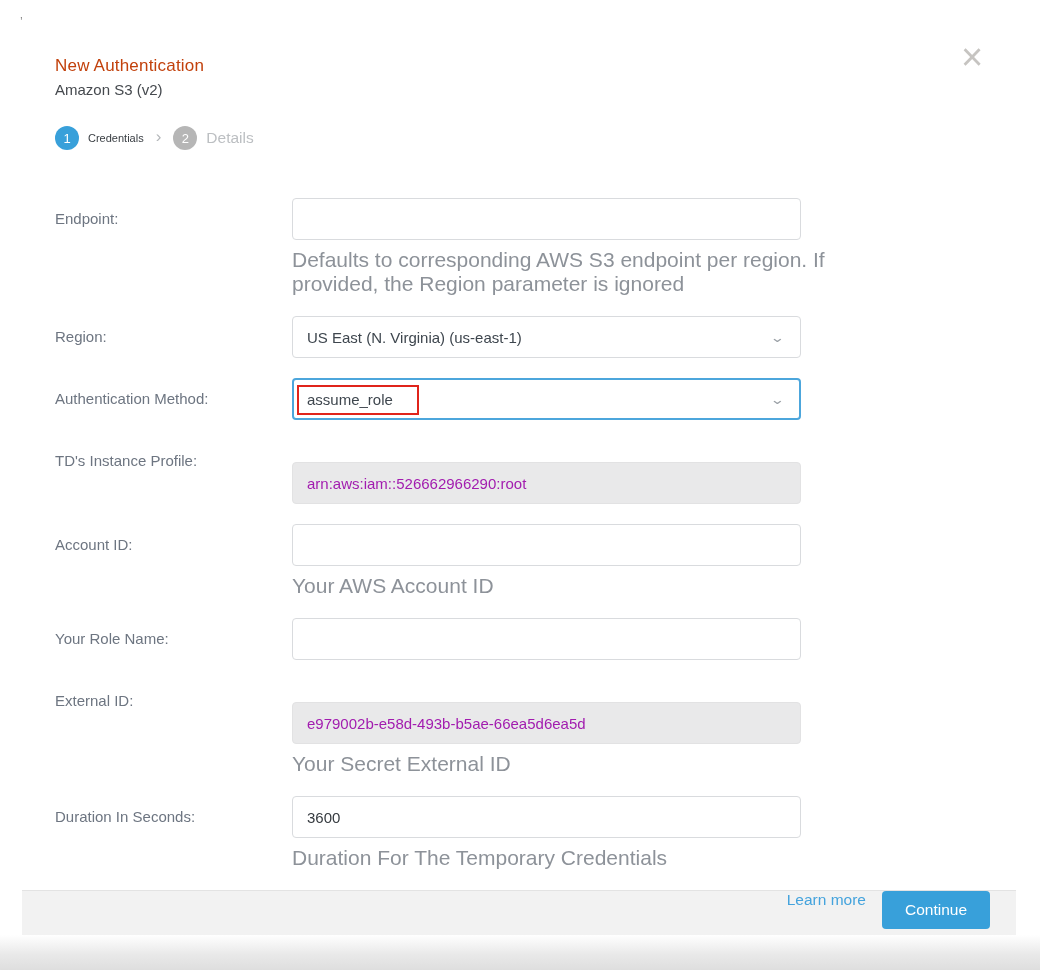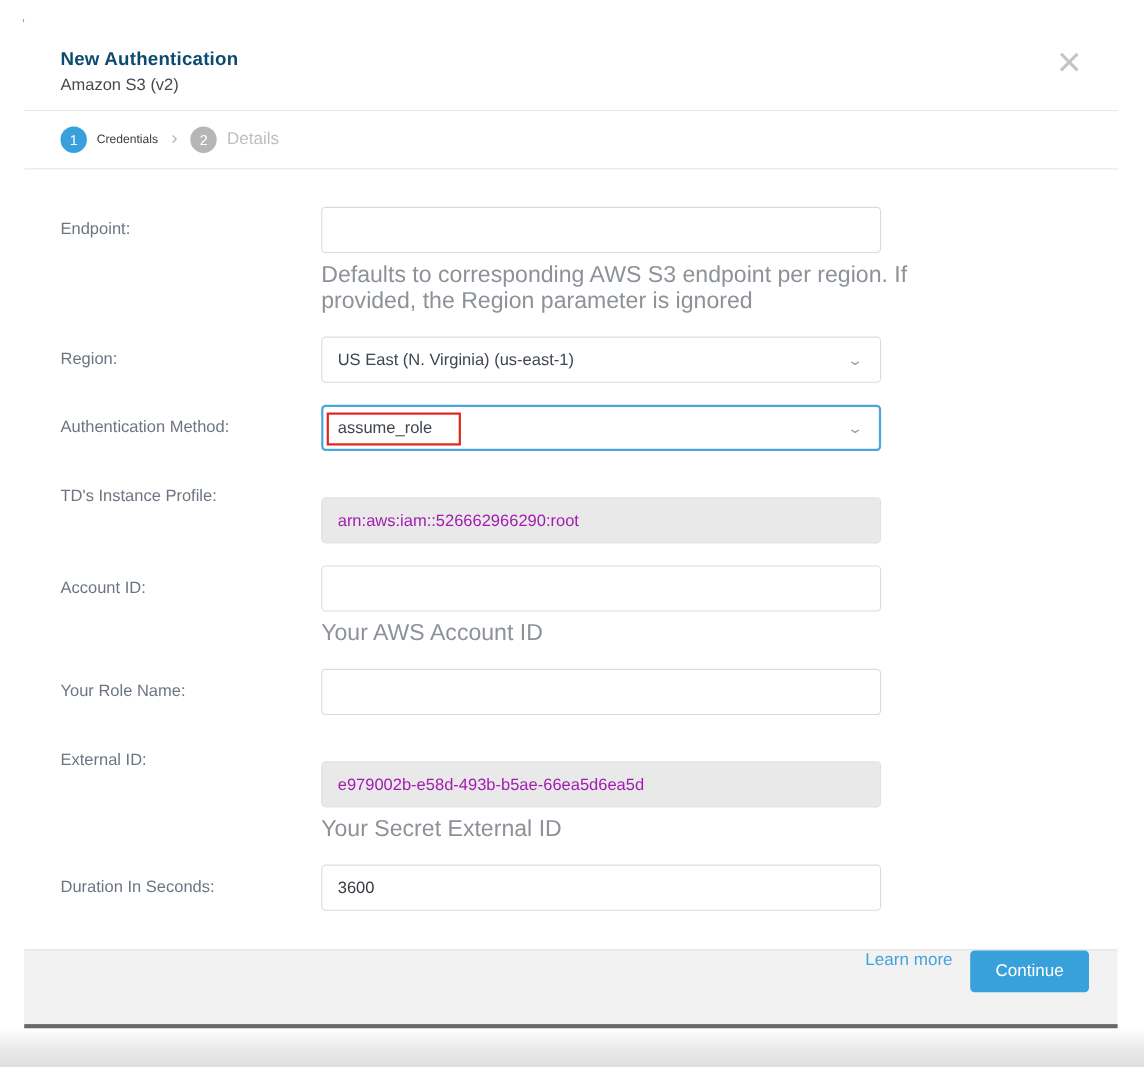--- a/index.html
+++ b/index.html
@@ -16,21 +16,21 @@
     color: #8a8a8a; font-size: 13px;
   }
   .modal {
     position: absolute; left: 22px; top: 0;
     width: 994px; height: 935px;
     background: #ffffff;
     display: flex; flex-direction: column;
   }
   
   .modal-header { position: relative; padding: 44px 33px 14px 33px; }
-  .modal-title { font-size: 17px; font-weight: 700; color: #0c4a6e; letter-spacing: .2px; }
+  .modal-title { font-size: 17px; font-weight: 400; color: #c2410c; letter-spacing: .2px; margin-top: 12px; }
   .modal-subtitle { font-size: 15px; color: #45494e; margin-top: 5px; }
   .close-btn {
     position: absolute; right: 26px; top: 40px;
     width: 36px; height: 36px;
     font-size: 38px; font-weight: 300; line-height: 34px;
     color: #c6c4c1; text-align: center; cursor: pointer;
     user-select: none;
   }
   .divider { height: 1px; background: #e7e7e7; margin: 0; }
   
@@ -195,20 +195,21 @@
       <div class="control-col">
         <input type="text" class="text-input" disabled="" value="e979002b-e58d-493b-b5ae-66ea5d6ea5d" style="">
         <div class="helper-text">Your Secret External ID</div>
       </div>
     </div>
 
     <div class="form-row">
       <label class="field-label">Duration In Seconds:</label>
       <div class="control-col">
         <input type="text" class="text-input" value="3600" style="">
+        <div class="helper-text">Duration For The Temporary Credentials</div>
       </div>
     </div>
 
   </div>
 
   <div class="modal-footer">
     <a class="learn-more-link">Learn more</a>
     <button class="continue-btn">Continue</button>
   </div>
   <div class="modal-bottom-edge"></div>

